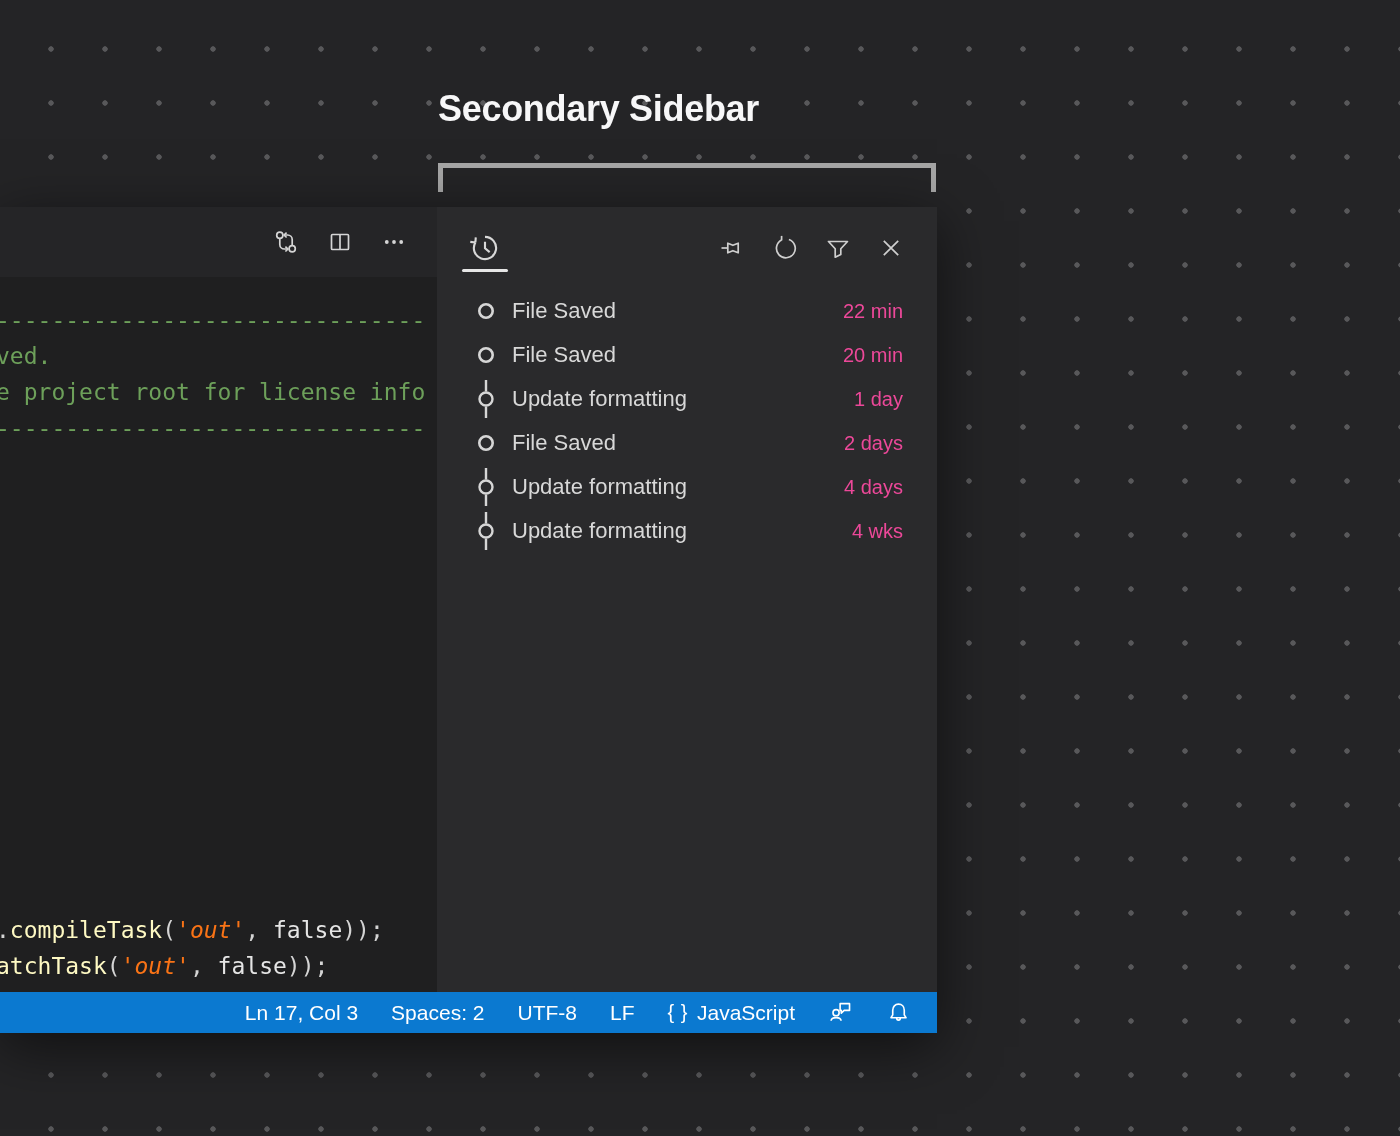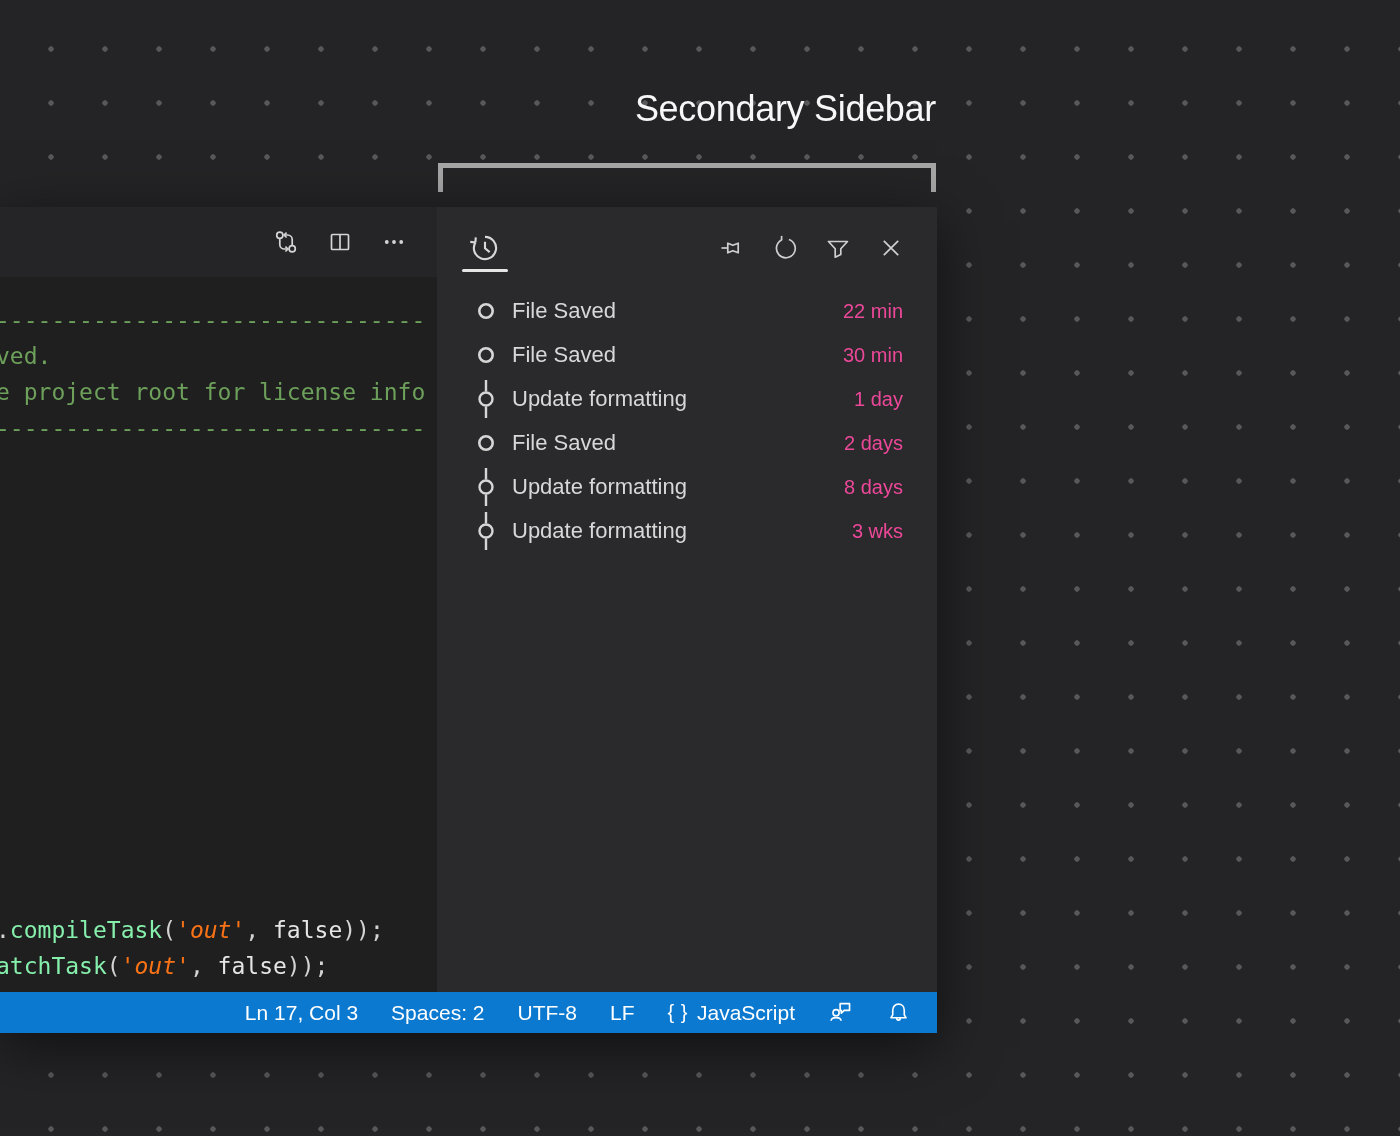--- a/index.html
+++ b/index.html
@@ -7,21 +7,21 @@
   body {
     position: relative;
     font-family: "Liberation Sans", sans-serif;
     background-color: #242426;
     background-image: radial-gradient(circle, #58585a 2.4px, rgba(0,0,0,0) 3px);
     background-size: 54px 54px;
     background-position: 24px 22px;
   }
   .overlay-title {
     position:absolute; left:438px; top:88px; width:498px;
-    text-align:right; color:#f7f7f8; font-size:36px; font-weight:400;
+    text-align:left; color:#f7f7f8; font-size:36px; font-weight:700;
     letter-spacing:-0.3px;
   }
   .bracket {
     position:absolute; left:438px; top:163px; width:498px; height:29px;
     border-top:5px solid #a6a6a6; border-left:5px solid #a6a6a6; border-right:5px solid #a6a6a6;
   }
   .app-window {
     position:absolute; left:0; top:207px; width:937px; height:826px;
     display:flex; flex-direction:column;
     box-shadow: 0 14px 55px rgba(0,0,0,0.55);
@@ -33,21 +33,21 @@
     justify-content:flex-end; gap:28px; padding-right:30px; color:#d5d5d5;
   }
   .editor-body {
     flex:1; background:#1f1f20; position:relative; overflow:hidden;
     font-family:"DejaVu Sans Mono", monospace; font-size:23px; line-height:36px;
     color:#d4d4d4; white-space:pre;
   }
   #banner-lines { position:absolute; top:25px; left:-4px; }
   #bottom-lines { position:absolute; top:635px; left:-4px; }
   .tk-comment { color:#6da05a; }
-  .tk-func    { color:#86efac;text-align:center; }
+  .tk-func    { color:#fef9c3;text-align:center; }
   .tk-string  { color:#f97316;font-style:italic; }
   .tk-keyword { color:#e5e5e5; }
   .tk-punct   { color:#d4d4d4; }
 
   .panel-col { width:500px; background:#2a2a2c; display:flex; flex-direction:column; }
   .panel-header { height:82px; display:flex; align-items:center; padding:0 33px 0 28px; }
   .view-tab { position:relative; width:40px; height:58px; display:flex; align-items:center; justify-content:center; color:#d8d8d8; }
   .tab-underline { position:absolute; left:-3px; bottom:5px; width:46px; height:3px; background:#e6e6e6; border-radius:2px; }
   .panel-actions { margin-left:auto; display:flex; gap:27px; align-items:center; color:#cfcfcf; }
   .icon-btn { width:26px; height:26px; display:flex; align-items:center; justify-content:center; }
@@ -154,21 +154,21 @@
             <span class="t-label">File Saved</span>
             <span class="t-time">22 min</span>
           </div>
           <div class="timeline-row">
             <span class="t-icon">
               <svg width="18" height="44" viewBox="0 0 18 44" fill="none" stroke="currentColor" stroke-width="2.6">
     <circle cx="9" cy="22" r="6.7"></circle>
   </svg>
             </span>
             <span class="t-label">File Saved</span>
-            <span class="t-time">30 min</span>
+            <span class="t-time">20 min</span>
           </div>
           <div class="timeline-row">
             <span class="t-icon">
               <svg width="18" height="44" viewBox="0 0 18 44" fill="none" stroke="currentColor" stroke-width="2.4">
     <circle cx="9" cy="22" r="6.5"></circle>
     <path d="M9 3 V14.5 M9 29.5 V41"></path>
   </svg>
             </span>
             <span class="t-label">Update formatting</span>
             <span class="t-time">1 day</span>
@@ -183,31 +183,31 @@
             <span class="t-time">2 days</span>
           </div>
           <div class="timeline-row">
             <span class="t-icon">
               <svg width="18" height="44" viewBox="0 0 18 44" fill="none" stroke="currentColor" stroke-width="2.4">
     <circle cx="9" cy="22" r="6.5"></circle>
     <path d="M9 3 V14.5 M9 29.5 V41"></path>
   </svg>
             </span>
             <span class="t-label">Update formatting</span>
-            <span class="t-time">8 days</span>
+            <span class="t-time">4 days</span>
           </div>
           <div class="timeline-row">
             <span class="t-icon">
               <svg width="18" height="44" viewBox="0 0 18 44" fill="none" stroke="currentColor" stroke-width="2.4">
     <circle cx="9" cy="22" r="6.5"></circle>
     <path d="M9 3 V14.5 M9 29.5 V41"></path>
   </svg>
             </span>
             <span class="t-label">Update formatting</span>
-            <span class="t-time">3 wks</span>
+            <span class="t-time">4 wks</span>
           </div>
         </div>
     </div>
 
   </div>
 
   <div class="status-bar" id="status-bar">
       <div class="sb-item">
         <span>Ln 17, Col 3</span>
       </div>

